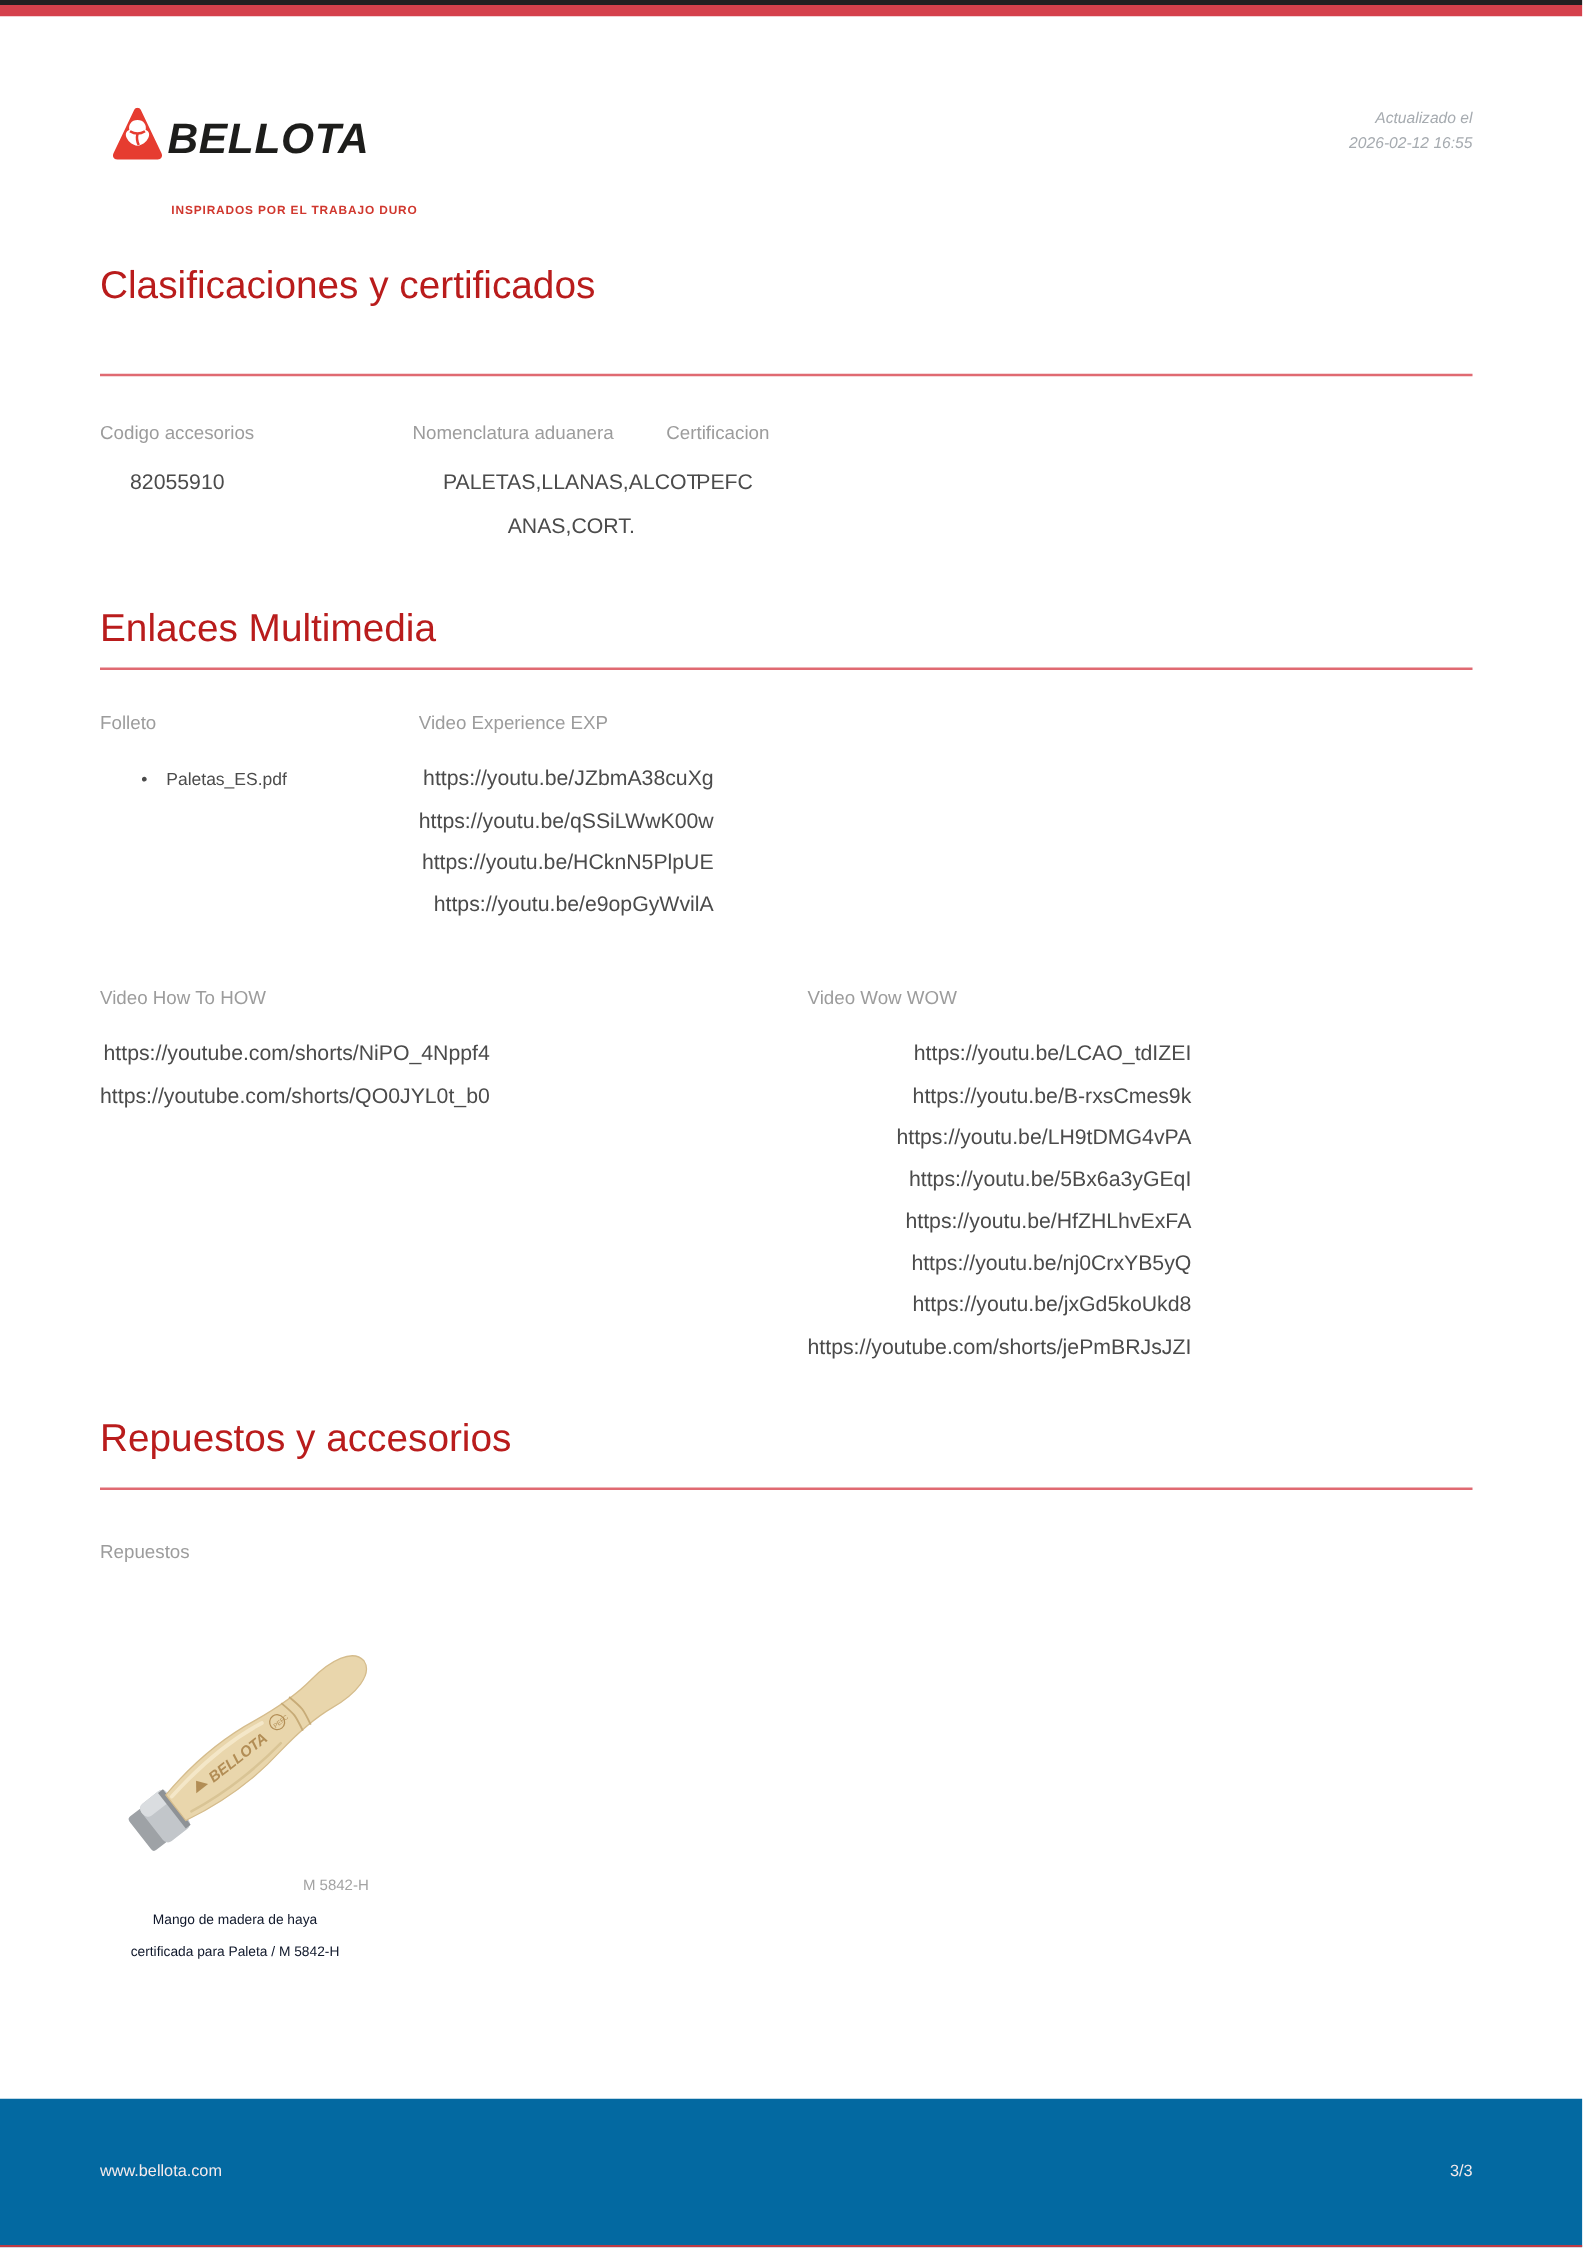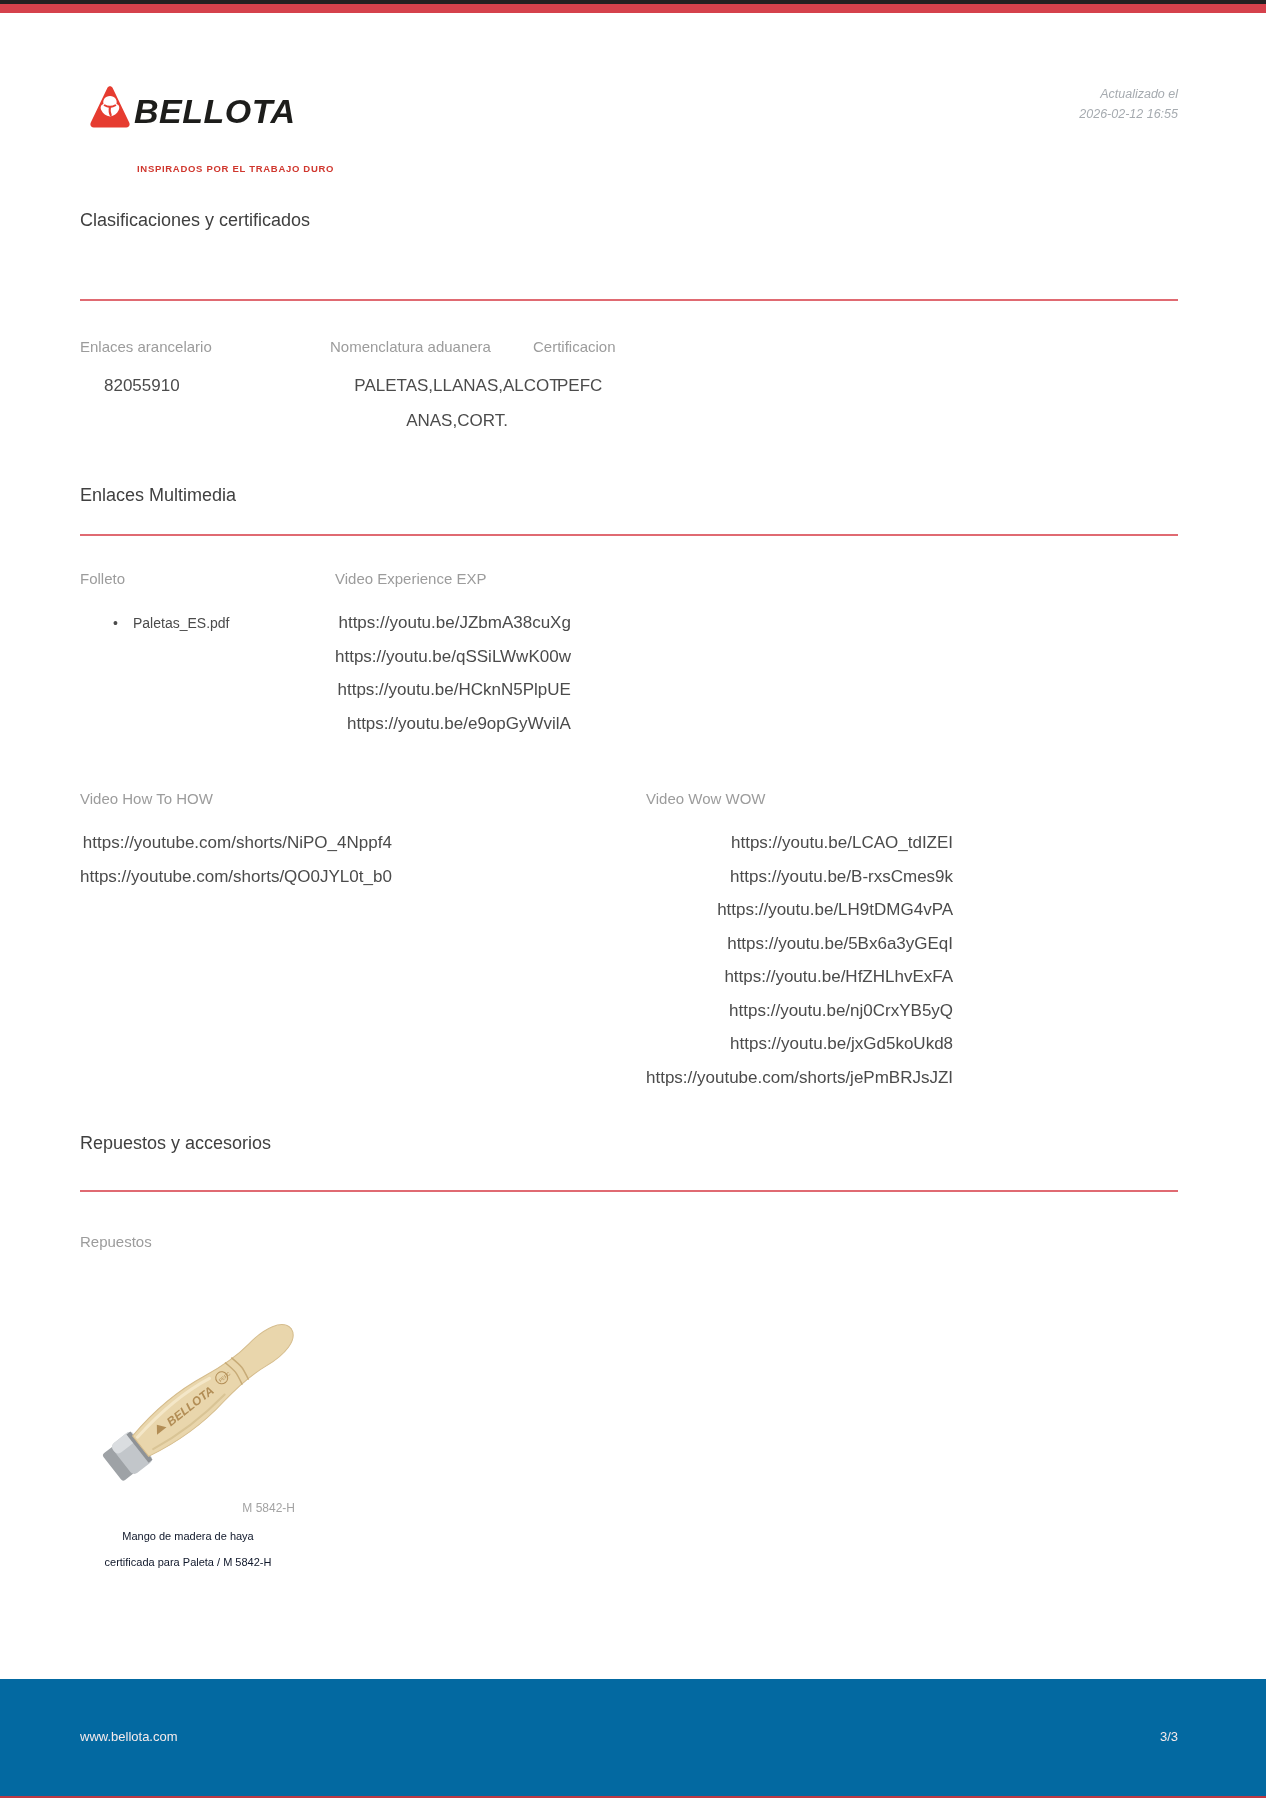--- a/index.html
+++ b/index.html
@@ -11,21 +11,21 @@
   .topbar-dark { position:absolute; left:0; top:0; width:100%; height:4px; background:#232021; }
   .topbar-red  { position:absolute; left:0; top:4px; width:100%; height:9px; background:#d5414c; }
 
   
   .logo-icon { position:absolute; left:90px; top:86px; width:40px; height:42px; }
   .logo-word { position:absolute; left:134px; top:92px; font-size:34px; font-style:italic; font-weight:800; letter-spacing:0.5px; color:#1d1d1b; }
   .logo-tag  { position:absolute; left:137px; top:135px; font-size:9.5px; font-weight:700; letter-spacing:0.7px; color:#d0372e;margin-top:28px; }
   .updated { position:absolute; right:88px; top:84px; text-align:right; font-style:italic; font-size:12.5px; line-height:20px; color:#a6abb0; }
 
   
-  .sec-title { position:absolute; left:80px; font-size:18px; font-weight:400; color:#404040; }
+  .sec-title { position:absolute; left:80px; font-size:31px; font-weight:400; color:#b91c1c; }
   .divider { position:absolute; left:80px; width:1098px; height:2px; background:#e06a72; }
 
   .field-label { position:absolute; font-size:15px; color:#9c9c9c; }
   .field-value { position:absolute; font-size:17px; color:#4b4b4b; line-height:35px;margin-left:24px; }
   .break-all { word-break:break-all;text-align:center; }
 
   .link-col { position:absolute; font-size:17px; color:#4b4b4b; line-height:33.5px;text-align:right; }
   .link-col div { white-space:nowrap; }
 
   .folleto-list { position:absolute; left:80px; top:607px; list-style:none; }
@@ -63,21 +63,21 @@
   <div class="logo-tag">INSPIRADOS POR EL TRABAJO DURO</div>
 
   <div class="updated">
     <div>Actualizado el</div>
     <div>2026-02-12 16:55</div>
   </div>
 
   <div class="sec-title" style="top:210px">Clasificaciones y certificados</div>
   <div class="divider" style="top:299px"></div>
 
-  <div class="field-label" style="left:80px; top:338px">Enlaces arancelario</div>
+  <div class="field-label" style="left:80px; top:338px">Codigo accesorios</div>
   <div class="field-label" style="left:330px; top:338px">Nomenclatura aduanera</div>
   <div class="field-label" style="left:533px; top:338px">Certificacion</div>
 
   <div class="field-value" style="left:80px; top:368px; width:240px">82055910</div>
   <div class="field-value break-all" style="left:330px; top:368px; width:206px">PALETAS,LLANAS,ALCOTANAS,CORT.</div>
   <div class="field-value" style="left:533px; top:368px; width:300px">PEFC</div>
 
   <div class="sec-title" style="top:485px">Enlaces Multimedia</div>
   <div class="divider" style="top:534px"></div>
 

